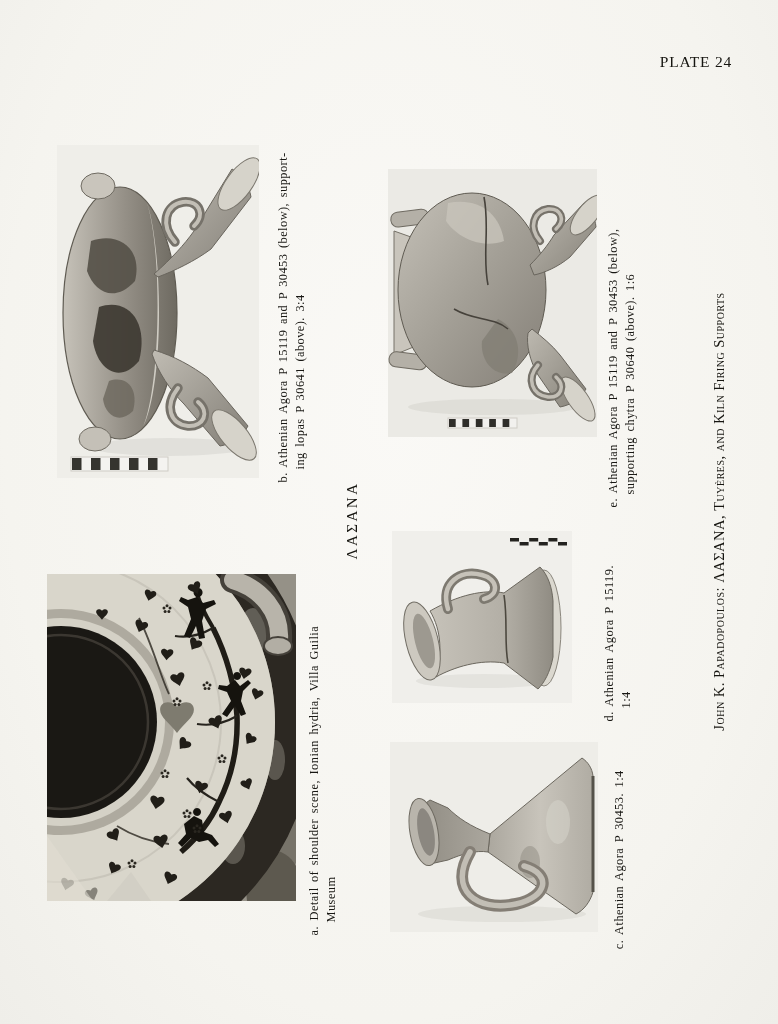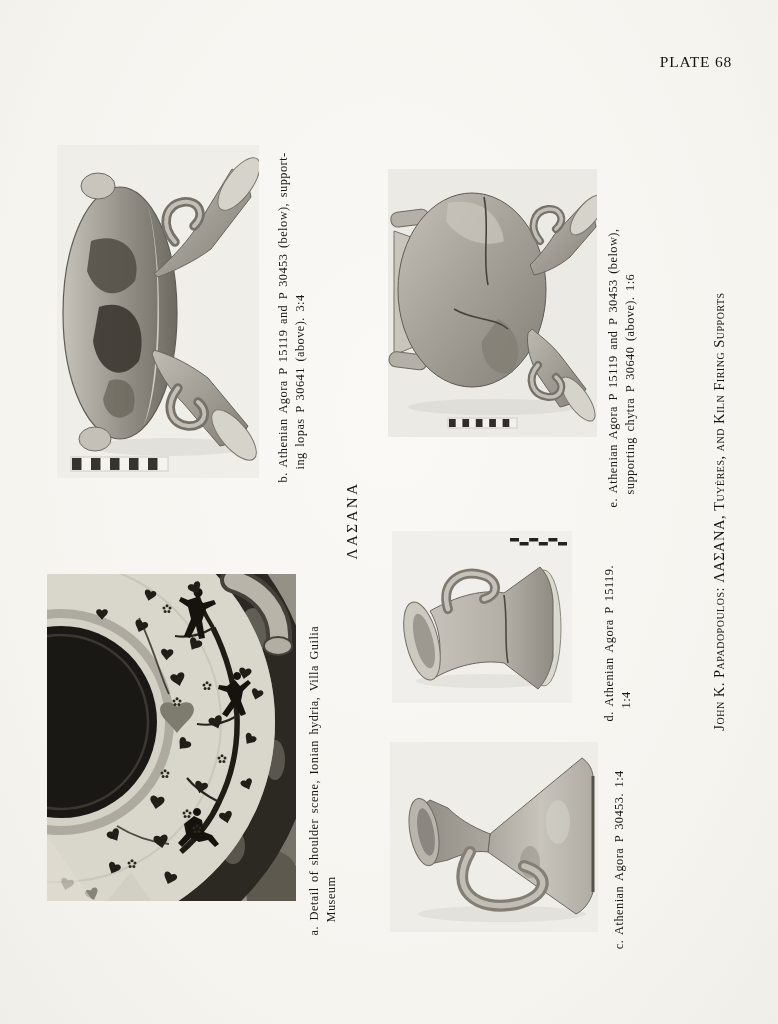--- a/index.html
+++ b/index.html
@@ -30,21 +30,21 @@
   .credit{
     font-variant:small-caps;font-size:14.5px;letter-spacing:.5px;white-space:nowrap;
     text-align:center;color:#161510;
   }
 </style>
 </head>
 <body>
 
 <div class="page">
 
-  <div class="plate-label">PLATE 68</div>
+  <div class="plate-label">PLATE 24</div>
 
   <div class="photo" style="left:57px;top:145px;width:202px;height:333px;">
     <svg viewBox="0 0 202 333">
       <defs>
         <linearGradient id="b-lopas" x1="0" y1="0" x2="1" y2="0">
           <stop offset="0" stop-color="#c6c2b9"></stop>
             <stop offset=".55" stop-color="#948f86"></stop>
             <stop offset="1" stop-color="#6e6a61"></stop>
         </linearGradient>
         <linearGradient id="b-sup" x1="0" y1="0" x2="1" y2="1">

